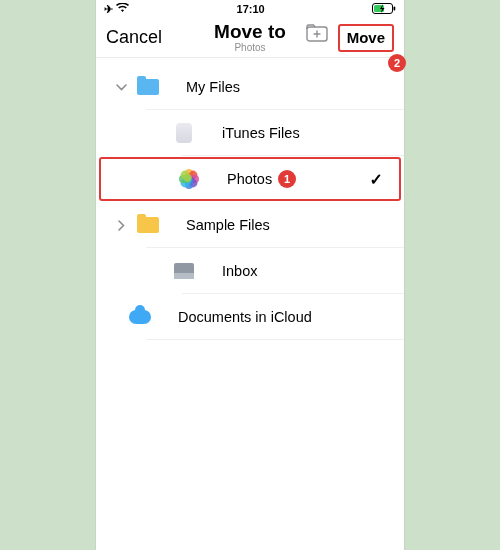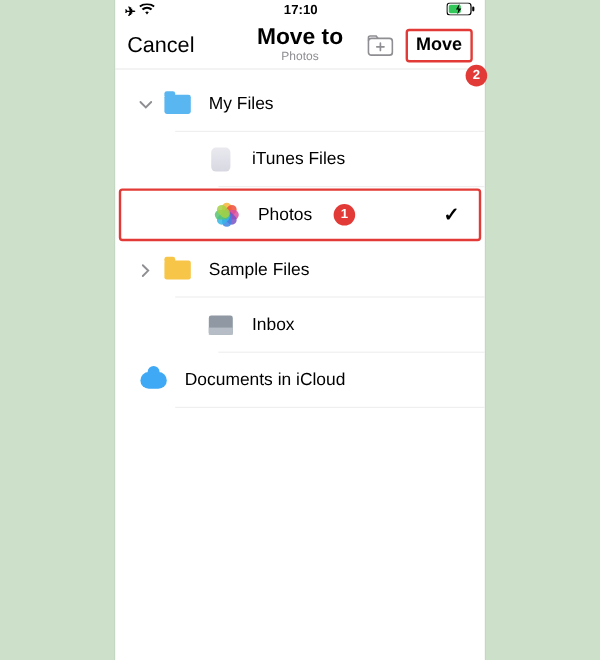--- a/index.html
+++ b/index.html
@@ -8,33 +8,33 @@
     position: absolute; left: 96px; top: 0; width: 308px; height: 550px;
     background: #fff; box-shadow: 0 0 0 1px rgba(0,0,0,.04);
   }
   .status { height: 18px; display:flex; justify-content:space-between; align-items:center; padding:0 8px; font-size:11px; font-weight:600; color:#000; }
   .status .left, .status .right { display:flex; gap:3px; align-items:center; }
   .navbar { height:40px; border-bottom:1px solid #ebebeb; display:flex; align-items:center; justify-content:space-between; padding:0 10px; position:relative; }
   .nav-cancel { font-size:18px; color:#000; }
   .nav-center { position:absolute; left:0; right:0; text-align:center; pointer-events:none; }
   .nav-title { font-size:19px; font-weight:600; color:#000; line-height:1.1; }
   .nav-sub { font-size:10px; color:#8e8e93; line-height:1; }
-  .nav-right { display:flex; align-items:center; gap:10px; margin-left:auto; z-index:2; }
+  .nav-right { display:flex; align-items:flex-start; gap:10px; margin-left:auto; z-index:2; }
   .newfolder { width:22px; height:18px; }
   .move-btn { font-size:15px; font-weight:600; color:#000; border:2.5px solid #e23a36; padding:3px 7px 4px; border-radius:3px; position:relative; }
   .badge { position:absolute; width:18px; height:18px; border-radius:9px; background:#e23a36; color:#fff; font-size:11px; font-weight:700; display:flex; align-items:center; justify-content:center; }
   .badge.b2 { top:36px; right:-2px; }
   .badge.b1 { left:177px; top:50%; transform:translateY(-50%); }
 
   .list { padding-top:6px; }
   .row { height:46px; display:flex; align-items:center; padding-left:18px; position:relative; }
   .row.indent { padding-left:76px; }
   .chev { width:14px; height:14px; display:flex; align-items:center; justify-content:center; margin-right:8px; color:#8e8e93; }
   .icon { width:24px; height:24px; margin-right:14px; display:flex; align-items:center; justify-content:center; }
-  .label { font-size:14.5px; color:#000; }
+  .label { font-size:14.5px; color:#000;margin-left:12px; }
   .sep { position:absolute; bottom:0; left:50px; right:0; height:1px; background:#efefef; }
   .row.indent .sep { left:86px; }
   .selrow { border:2.5px solid #e23a36; border-radius:3px; margin:1px 3px; width:calc(100% - 6px); height:44px; padding-left:48px; }
   .check { position:absolute; right:16px; font-size:16px; font-weight:700; color:#000; }
 
   
   .folder-blue { width:22px; height:16px; background:#5ab6f0; border-radius:2px; position:relative; }
   .folder-blue::before { content:""; position:absolute; top:-3px; left:0; width:9px; height:4px; background:#5ab6f0; border-radius:2px 2px 0 0; }
   .folder-yel { width:22px; height:16px; background:#f7c648; border-radius:2px; position:relative; }
   .folder-yel::before { content:""; position:absolute; top:-3px; left:0; width:9px; height:4px; background:#f7c648; border-radius:2px 2px 0 0; }
@@ -147,21 +147,21 @@
     </div>
 
     <div class="row indent">
       <span class="icon">
           <span class="inbox-ico"></span>
         </span>
       <span class="label">Inbox</span>
       <div class="sep"></div>
     </div>
 
-    <div class="row" style="padding-left:20px">
+    <div class="row" style="padding-left:32px">
       <span class="icon">
           <span class="cloud-ico"></span>
         </span>
       <span class="label">Documents in iCloud</span>
       <div class="sep"></div>
     </div>
 
   </div>
 </div>
 

